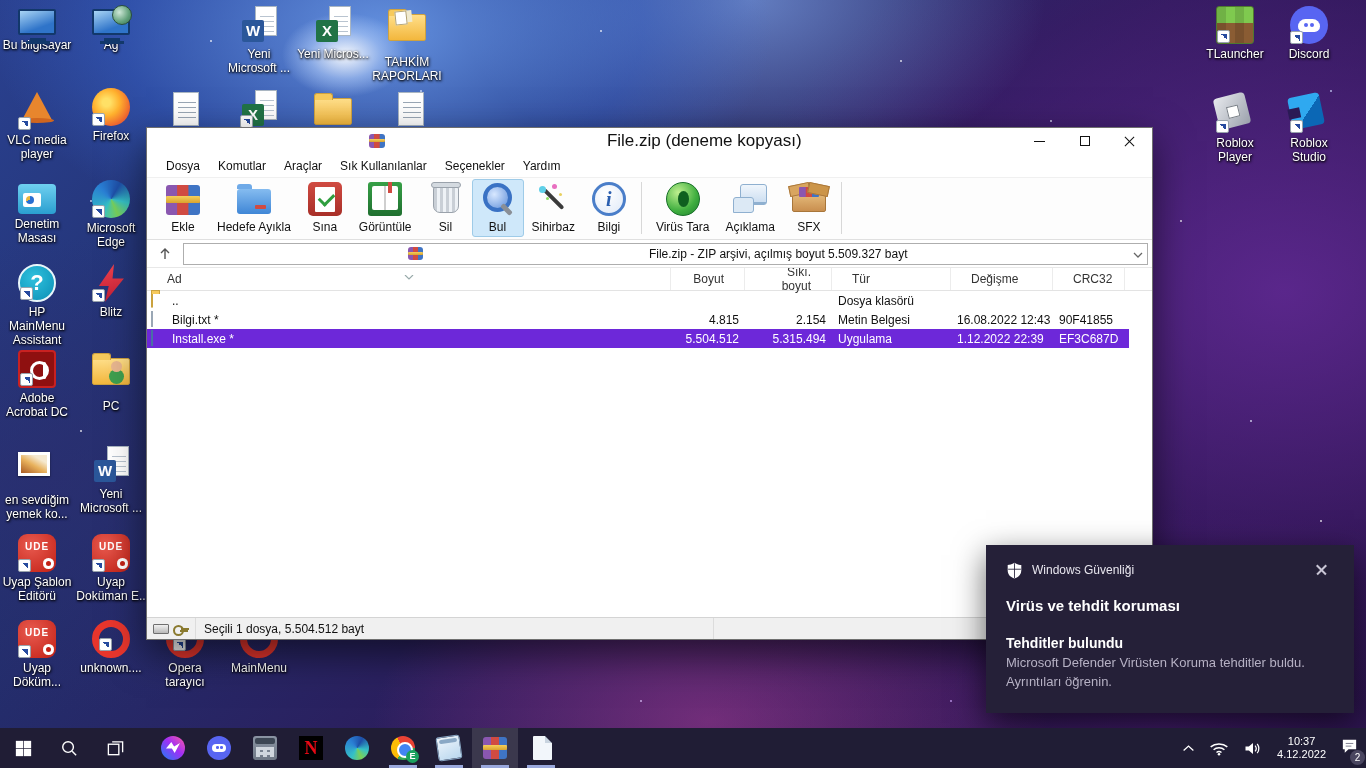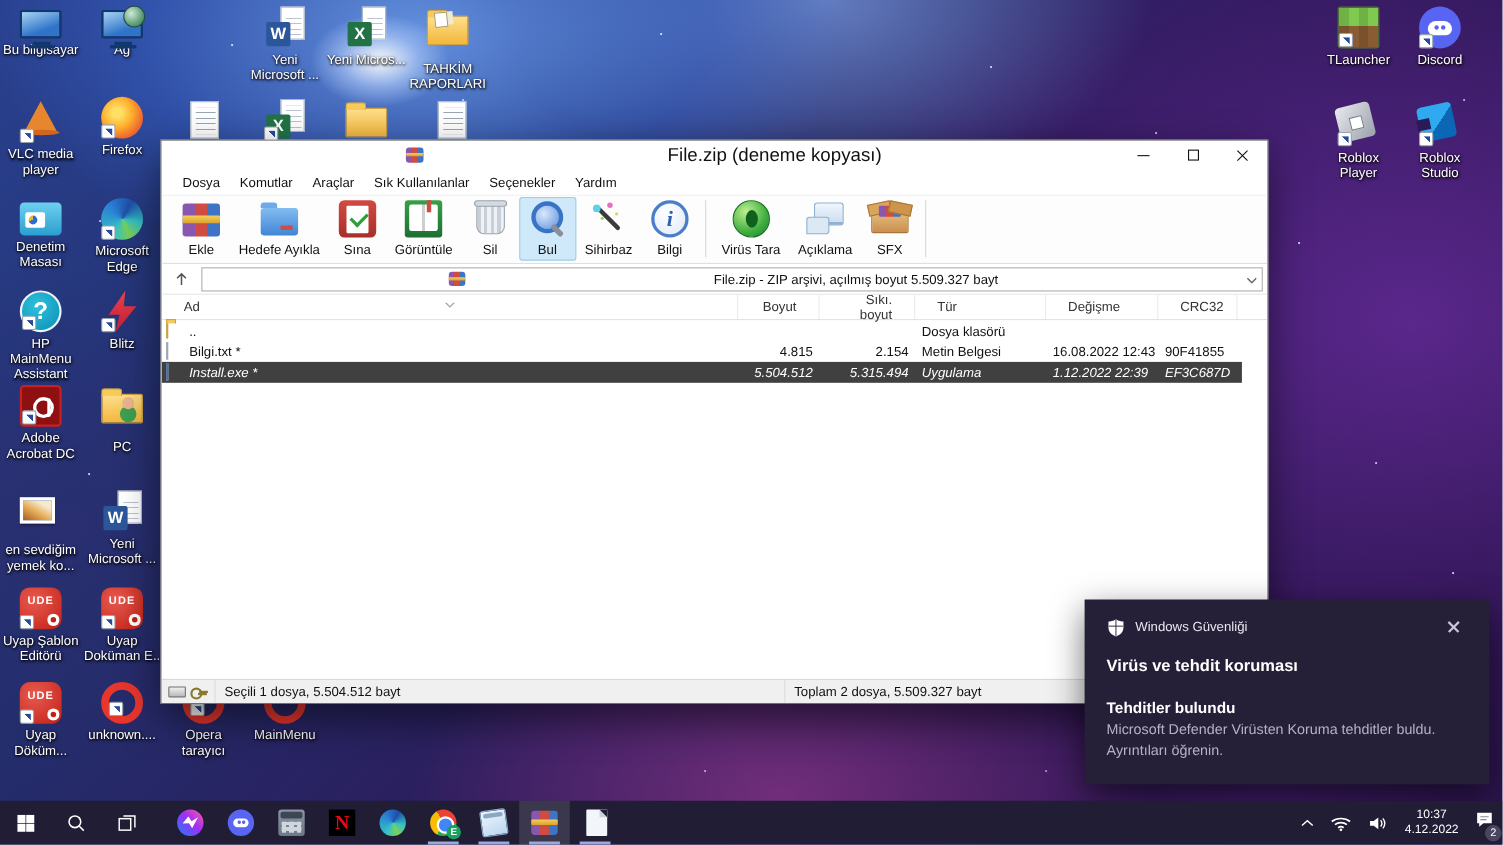--- a/index.html
+++ b/index.html
@@ -131,21 +131,21 @@
   .listwrap { flex:1; position:relative; background:#fff; overflow:hidden; border-top:1px solid #e8e8e8; }
   .lhead { display:flex; height:23px; align-items:center; border-bottom:1px solid #e3e3e3; color:#333; position:relative; }
   .lhead .hc { height:100%; display:flex; align-items:center; padding:0 20px; border-right:1px solid #ececec; position:relative; }
   .c-name { width:524px; } .c-size { width:74px; justify-content:flex-end; text-align:right; }
   .c-packed { width:87px; justify-content:flex-end; text-align:right; } .c-type { width:119px; }
   .c-mod { width:102px; } .c-crc { width:72px; }
   .sortcaret { position:absolute; left:50%; top:1px; transform:translateX(-50%); }
   .lrow { display:flex; height:19px; align-items:center; width:982px; }
   .lrow .lc { padding:0 6px; white-space:nowrap; overflow:hidden; }
   .lrow .lc.c-size,.lrow .lc.c-packed { text-align:right; }
-  .lrow.selected { background:#404040; color:#fff;font-style:italic; }
+  .lrow.selected { background:#6d28d9; color:#fff; }
   .fic { width:16px; height:16px; margin:0 2px 0 4px; position:relative; flex:0 0 auto; }
   .namecell { display:flex; align-items:center; width:524px; }
   .namecell .lc { padding:0 3px; }
   .f-folder { width:15px; height:11px; margin-top:3px; background:linear-gradient(#ffe08a,#f3b73d); border:1px solid #caa23f; border-radius:1px; position:relative; }
   .f-folder::before { content:""; position:absolute; left:-1px; top:-3px; width:7px; height:3px; background:#f7ca5c; border:1px solid #caa23f; border-bottom:none; }
   .f-doc { width:12px; height:15px; margin:0 auto; background:#fff; border:1px solid #9aa7b5;
     background-image:repeating-linear-gradient(#fff 0 2px, #9aa7b5 2px 3px); background-size:7px 9px; background-position:2px 3px; background-repeat:no-repeat; }
   .f-exe { width:15px; height:13px; margin-top:2px; background:#dfe8f5; border:1px solid #4a6fa5; position:relative; }
   .f-exe::before { content:""; position:absolute; left:0; right:0; top:0; height:4px; background:#3c6fb5; }
 
@@ -542,21 +542,20 @@
         <div class="lc c-mod">1.12.2022 22:39</div>
         <div class="lc c-crc">EF3C687D</div>
       </div>
     </div>
     <div class="statusbar">
       <div class="sb-icons">
         <span class="s-disk"></span>
         <span class="s-key"></span>
       </div>
       <div class="sb-left">Seçili 1 dosya, 5.504.512 bayt</div>
-      <div class="sb-right">Toplam 2 dosya, 5.509.327 bayt</div>
     </div>
   </div>
 
   <div class="toast">
     <div class="toast-head">
       <svg width="17" height="17" viewBox="0 0 20 20">
         <path d="M10 1 C13 3 16 3.5 18 3.5 V10 C18 15 14.5 18 10 19.5 C5.5 18 2 15 2 10 V3.5 C4 3.5 7 3 10 1 Z" fill="#fff"></path>
         <line x1="10" y1="1.5" x2="10" y2="19" stroke="#252038" stroke-width="1"></line>
         <line x1="2.5" y1="8.5" x2="17.5" y2="8.5" stroke="#252038" stroke-width="1"></line>
       </svg>

